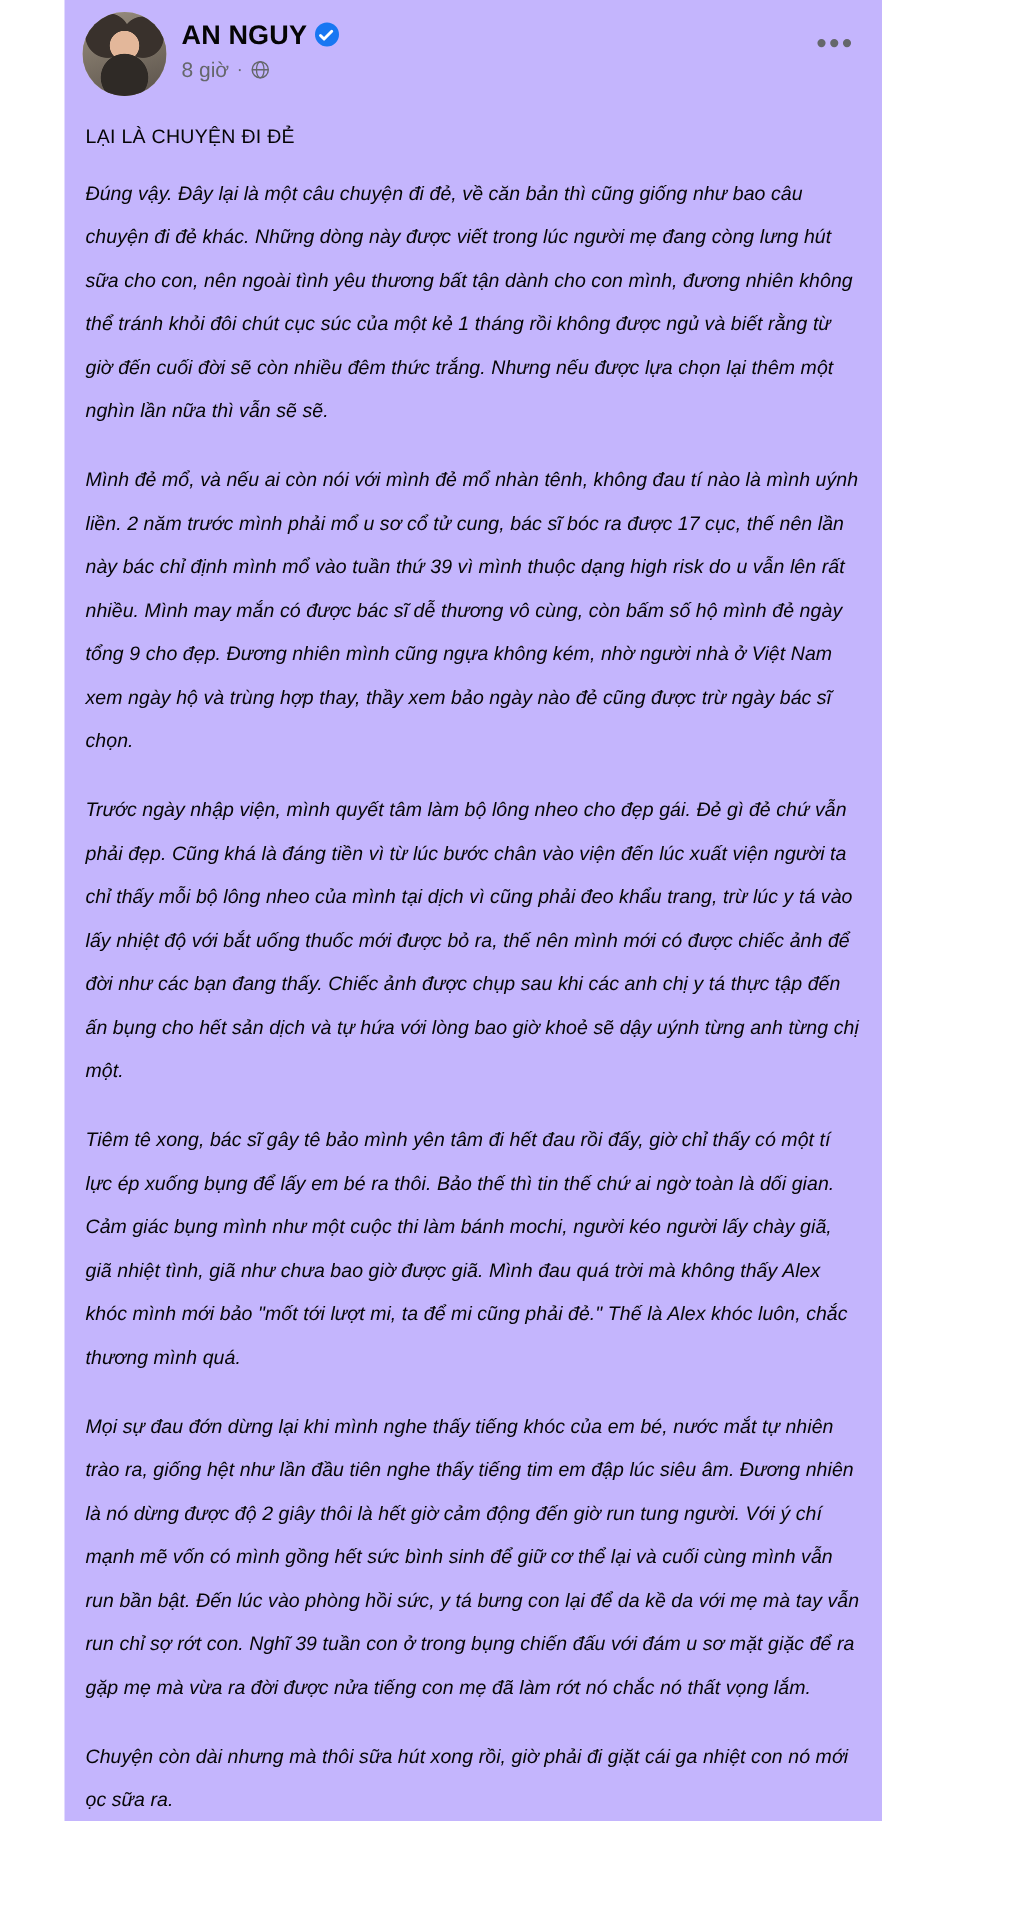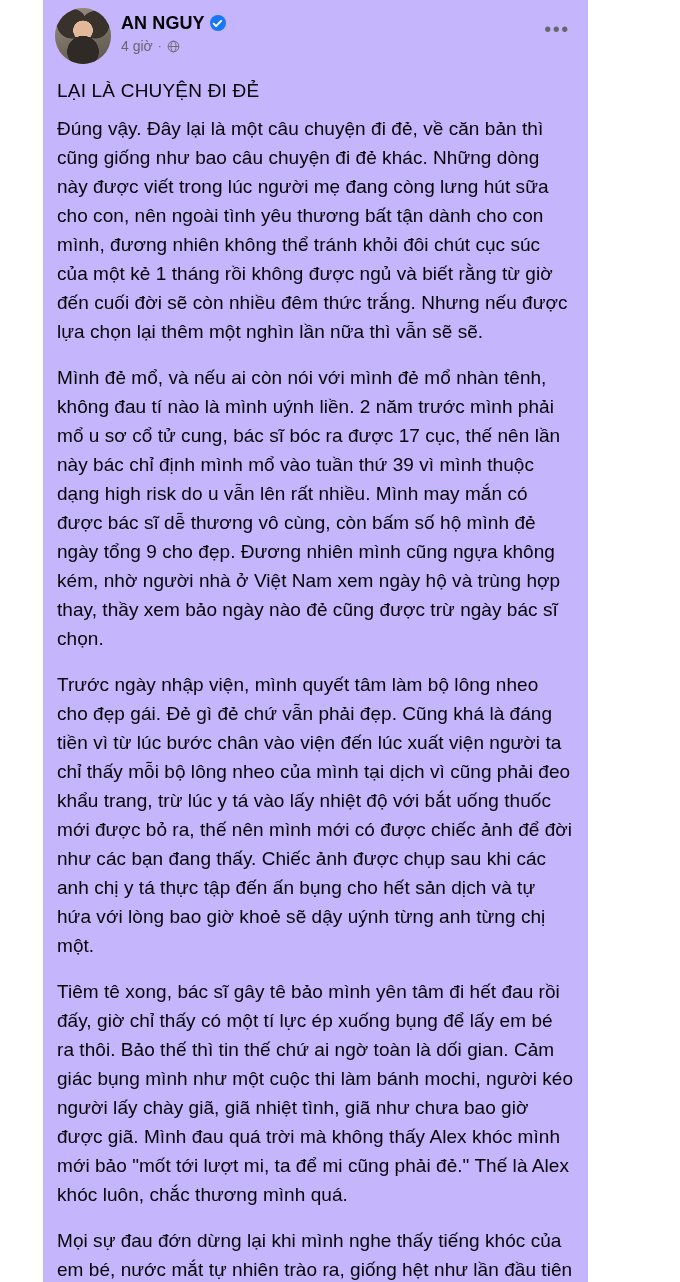--- a/index.html
+++ b/index.html
@@ -106,34 +106,35 @@
     line-height: 1;
     background: transparent;
     border: none;
     cursor: pointer;
     padding: 0;
   }
   .post-body {
     padding: 10px 14px 0 14px;
   }
   .post-title {
-    font-size: 19px;
+    font-size: 13px;
     line-height: 26px;
     color: #050505;
     margin: 0 0 10px 0;
     font-weight: normal;
     letter-spacing: .2px;
   }
   .para {
-    font-size: 19px;
+    font-size: 13px;
     line-height: 29px;
     color: #050505;
     margin: 0 0 17px 0;
     letter-spacing: .05px;
     text-align: left;
+    font-style: italic;
   }
   .para:last-child { margin-bottom: 0; }
 </style>
 </head>
 <body>
 
 <div class="post">
 
   <div class="post-header">
     <div class="avatar">
@@ -143,21 +144,21 @@
     <div class="header-text">
       <div class="name-row">
         <span class="author-name">AN NGUY</span>
         <span class="verified-badge">
           <svg width="11" height="11" viewBox="0 0 12 12" aria-hidden="true">
             <path d="M1.8 6.2 L4.4 8.8 L10 3.1" fill="none" stroke="#ffffff" stroke-width="2.1" stroke-linecap="round" stroke-linejoin="round"></path>
           </svg>
         </span>
       </div>
       <div class="meta-row">
-        <span>4 giờ</span>
+        <span>8 giờ</span>
         <span class="meta-dot">·</span>
         <span>
           <svg class="globe-icon" width="13" height="13" viewBox="0 0 16 16" aria-hidden="true">
             <circle cx="8" cy="8" r="6.6" fill="none" stroke="#65676b" stroke-width="1.2"></circle>
             <ellipse cx="8" cy="8" rx="3.1" ry="6.6" fill="none" stroke="#65676b" stroke-width="1.1"></ellipse>
             <line x1="1.6" y1="8" x2="14.4" y2="8" stroke="#65676b" stroke-width="1.1"></line>
           </svg>
         </span>
       </div>
     </div>

